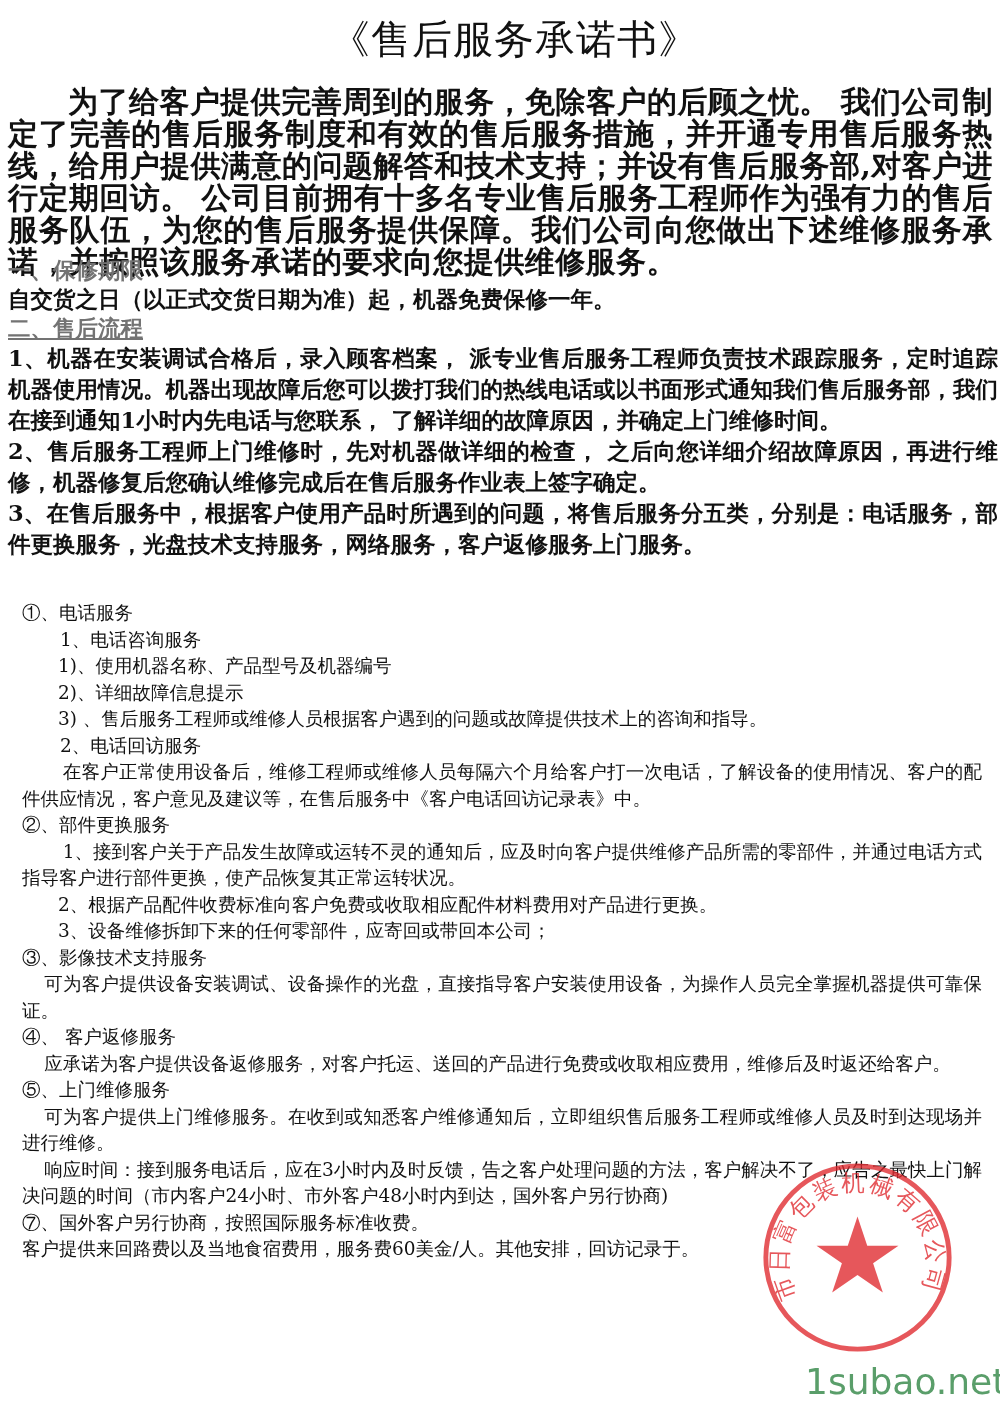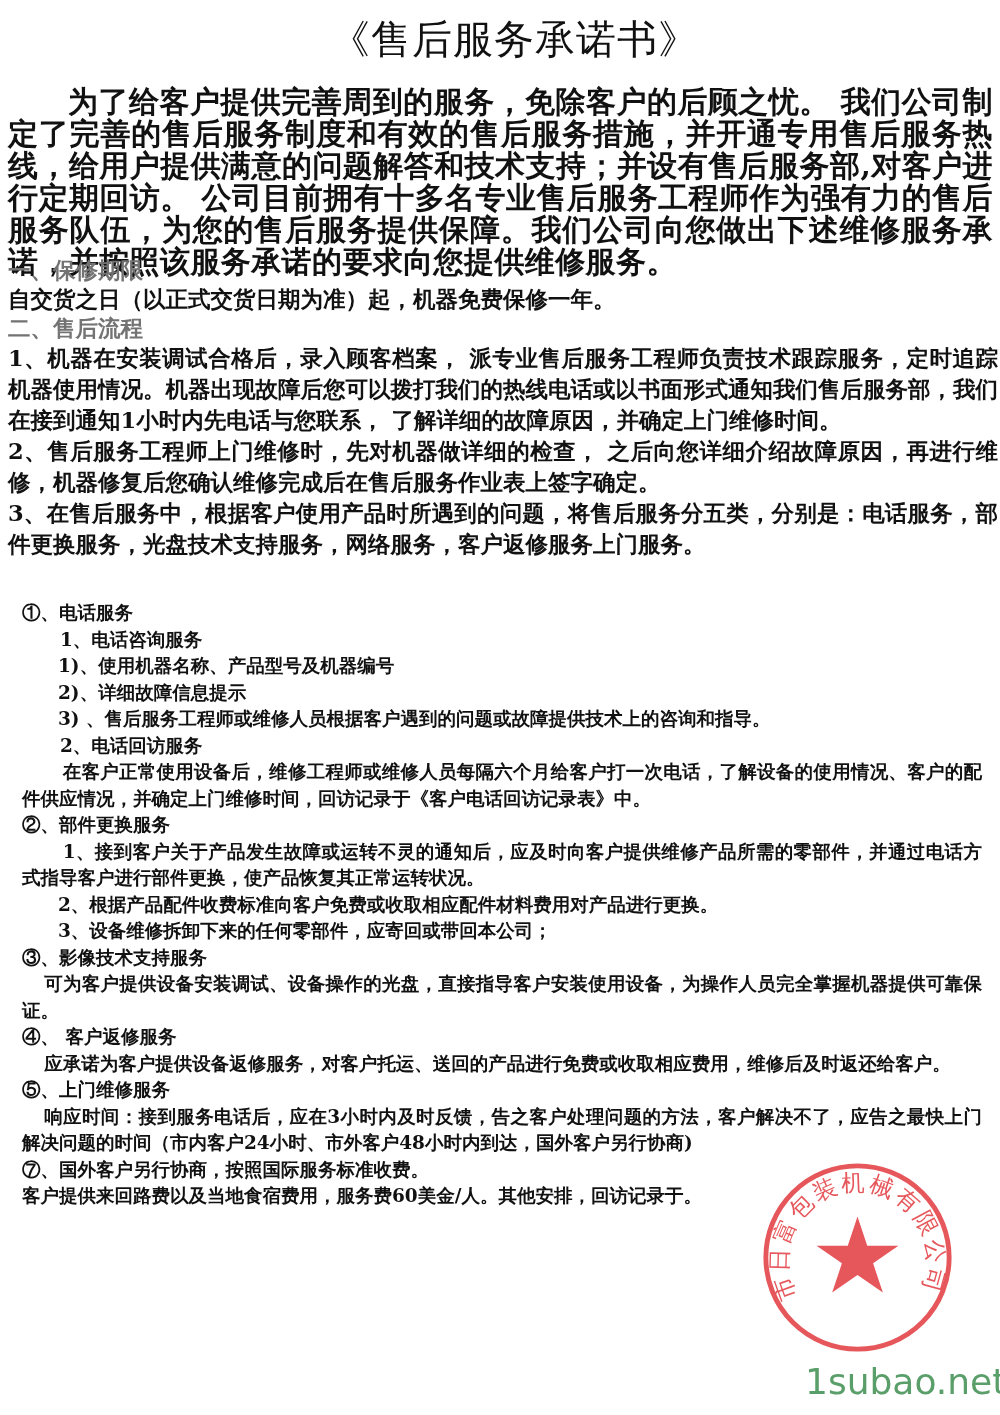--- a/index.html
+++ b/index.html
@@ -24,21 +24,21 @@
       position: absolute; left: 8px; width: 990px;
       font-size: 22.5px; line-height: 30px; font-weight: bold;
     }
     .sec-head { color: #737373; }
     .part1 { top: 255px; line-height: 30px; }
     .part1 .line { height: 29px; }
     .flow { top: 342px; }
     .flow p { line-height: 31px; text-align: justify; }
     .detail {
       position: absolute; left: 22px; top: 600px; width: 960px;
-      font-size: 18.5px; line-height: 26.5px; font-weight: bold;
+      font-size: 18.5px; line-height: 26.5px; font-weight: normal;
     }
     .detail .lv1 { padding-left: 0; }
     .detail .lv2 { padding-left: 38px; }
     .detail .lv2b { padding-left: 36px; }
     .detail .para { text-indent: 2.2em; text-align: justify; }
     .detail .para-s { text-indent: 1.2em; text-align: justify; }
     .stamp {
       position: absolute; left: 760px; top: 1160px; width: 195px; height: 195px;
       pointer-events: none; opacity: 0.78;
     }
@@ -56,47 +56,48 @@
 <div class="intro">
   <p>为了给客户提供完善周到的服务，免除客户的后顾之忧。 我们公司制定了完善的售后服务制度和有效的售后服务措施，并开通专用售后服务热线，给用户提供满意的问题解答和技术支持；并设有售后服务部,对客户进行定期回访。 公司目前拥有十多名专业售后服务工程师作为强有力的售后服务队伍，为您的售后服务提供保障。我们公司向您做出下述维修服务承诺，并按照该服务承诺的要求向您提供维修服务。</p>
 </div>
 
 <div class="sec part1">
   <div class="sec-head line">一、保修期限</div>
   <div class="line">自交货之日（以正式交货日期为准）起，机器免费保修一年。</div>
 </div>
 
 <div class="sec flow" style="top:313px;">
-  <div class="sec-head" style="line-height:30px;">二、售后流程</div>
+  <div class="sec-head" style="line-height:30px;text-decoration:underline;">二、售后流程</div>
   <p>1、机器在安装调试合格后，录入顾客档案， 派专业售后服务工程师负责技术跟踪服务，定时追踪机器使用情况。机器出现故障后您可以拨打我们的热线电话或以书面形式通知我们售后服务部，我们在接到通知1小时内先电话与您联系， 了解详细的故障原因，并确定上门维修时间。</p>
   <p>2、售后服务工程师上门维修时，先对机器做详细的检查， 之后向您详细介绍故障原因，再进行维修，机器修复后您确认维修完成后在售后服务作业表上签字确定。</p>
   <p>3、在售后服务中，根据客户使用产品时所遇到的问题，将售后服务分五类，分别是：电话服务，部件更换服务，光盘技术支持服务，网络服务，客户返修服务上门服务。</p>
 </div>
 
 <div class="detail">
   <div class="lv1">①、电话服务</div>
   <div class="lv2">1、电话咨询服务</div>
   <div class="lv2b">1)、使用机器名称、产品型号及机器编号</div>
   <div class="lv2b">2)、详细故障信息提示</div>
   <div class="lv2b">3) 、售后服务工程师或维修人员根据客户遇到的问题或故障提供技术上的咨询和指导。</div>
   <div class="lv2">2、电话回访服务</div>
-  <div class="para">在客户正常使用设备后，维修工程师或维修人员每隔六个月给客户打一次电话，了解设备的使用情况、客户的配件供应情况，并确定上门维修时间，回访记录于《客户电话回访记录表》中。</div>
+  <div class="para">在客户正常使用设备后，维修工程师或维修人员每隔六个月给客户打一次电话，了解设备的使用情况、客户的配件供应情况，客户意见及建议等，在售后服务中《客户电话回访记录表》中。</div>
 
   <div class="lv1">②、部件更换服务</div>
   <div class="para">1、接到客户关于产品发生故障或运转不灵的通知后，应及时向客户提供维修产品所需的零部件，并通过电话方式指导客户进行部件更换，使产品恢复其正常运转状况。</div>
   <div class="lv2b">2、根据产品配件收费标准向客户免费或收取相应配件材料费用对产品进行更换。</div>
   <div class="lv2b">3、设备维修拆卸下来的任何零部件，应寄回或带回本公司；</div>
 
   <div class="lv1">③、影像技术支持服务</div>
   <div class="para-s">可为客户提供设备安装调试、设备操作的光盘，直接指导客户安装使用设备，为操作人员完全掌握机器提供可靠保证。</div>
 
   <div class="lv1">④、 客户返修服务</div>
   <div class="para-s">应承诺为客户提供设备返修服务，对客户托运、送回的产品进行免费或收取相应费用，维修后及时返还给客户。</div>
 
   <div class="lv1">⑤、上门维修服务</div>
+  <div class="para-s">可为客户提供上门维修服务。在收到或知悉客户维修通知后，立即组织售后服务工程师或维修人员及时到达现场并进行维修。</div>
 
   <div class="para-s">响应时间：接到服务电话后，应在3小时内及时反馈，告之客户处理问题的方法，客户解决不了，应告之最快上门解决问题的时间（市内客户24小时、市外客户48小时内到达，国外客户另行协商)</div>
 
   <div class="lv1">⑦、国外客户另行协商，按照国际服务标准收费。</div>
   <div class="lv1">客户提供来回路费以及当地食宿费用，服务费60美金/人。其他安排，回访记录于。</div>
 </div>
 
 <svg class="stamp" viewBox="0 0 200 200" xmlns="http://www.w3.org/2000/svg">
   <defs>
     <path id="sealArc" d="M 38 140 A 72 72 0 1 1 162 140"></path>

